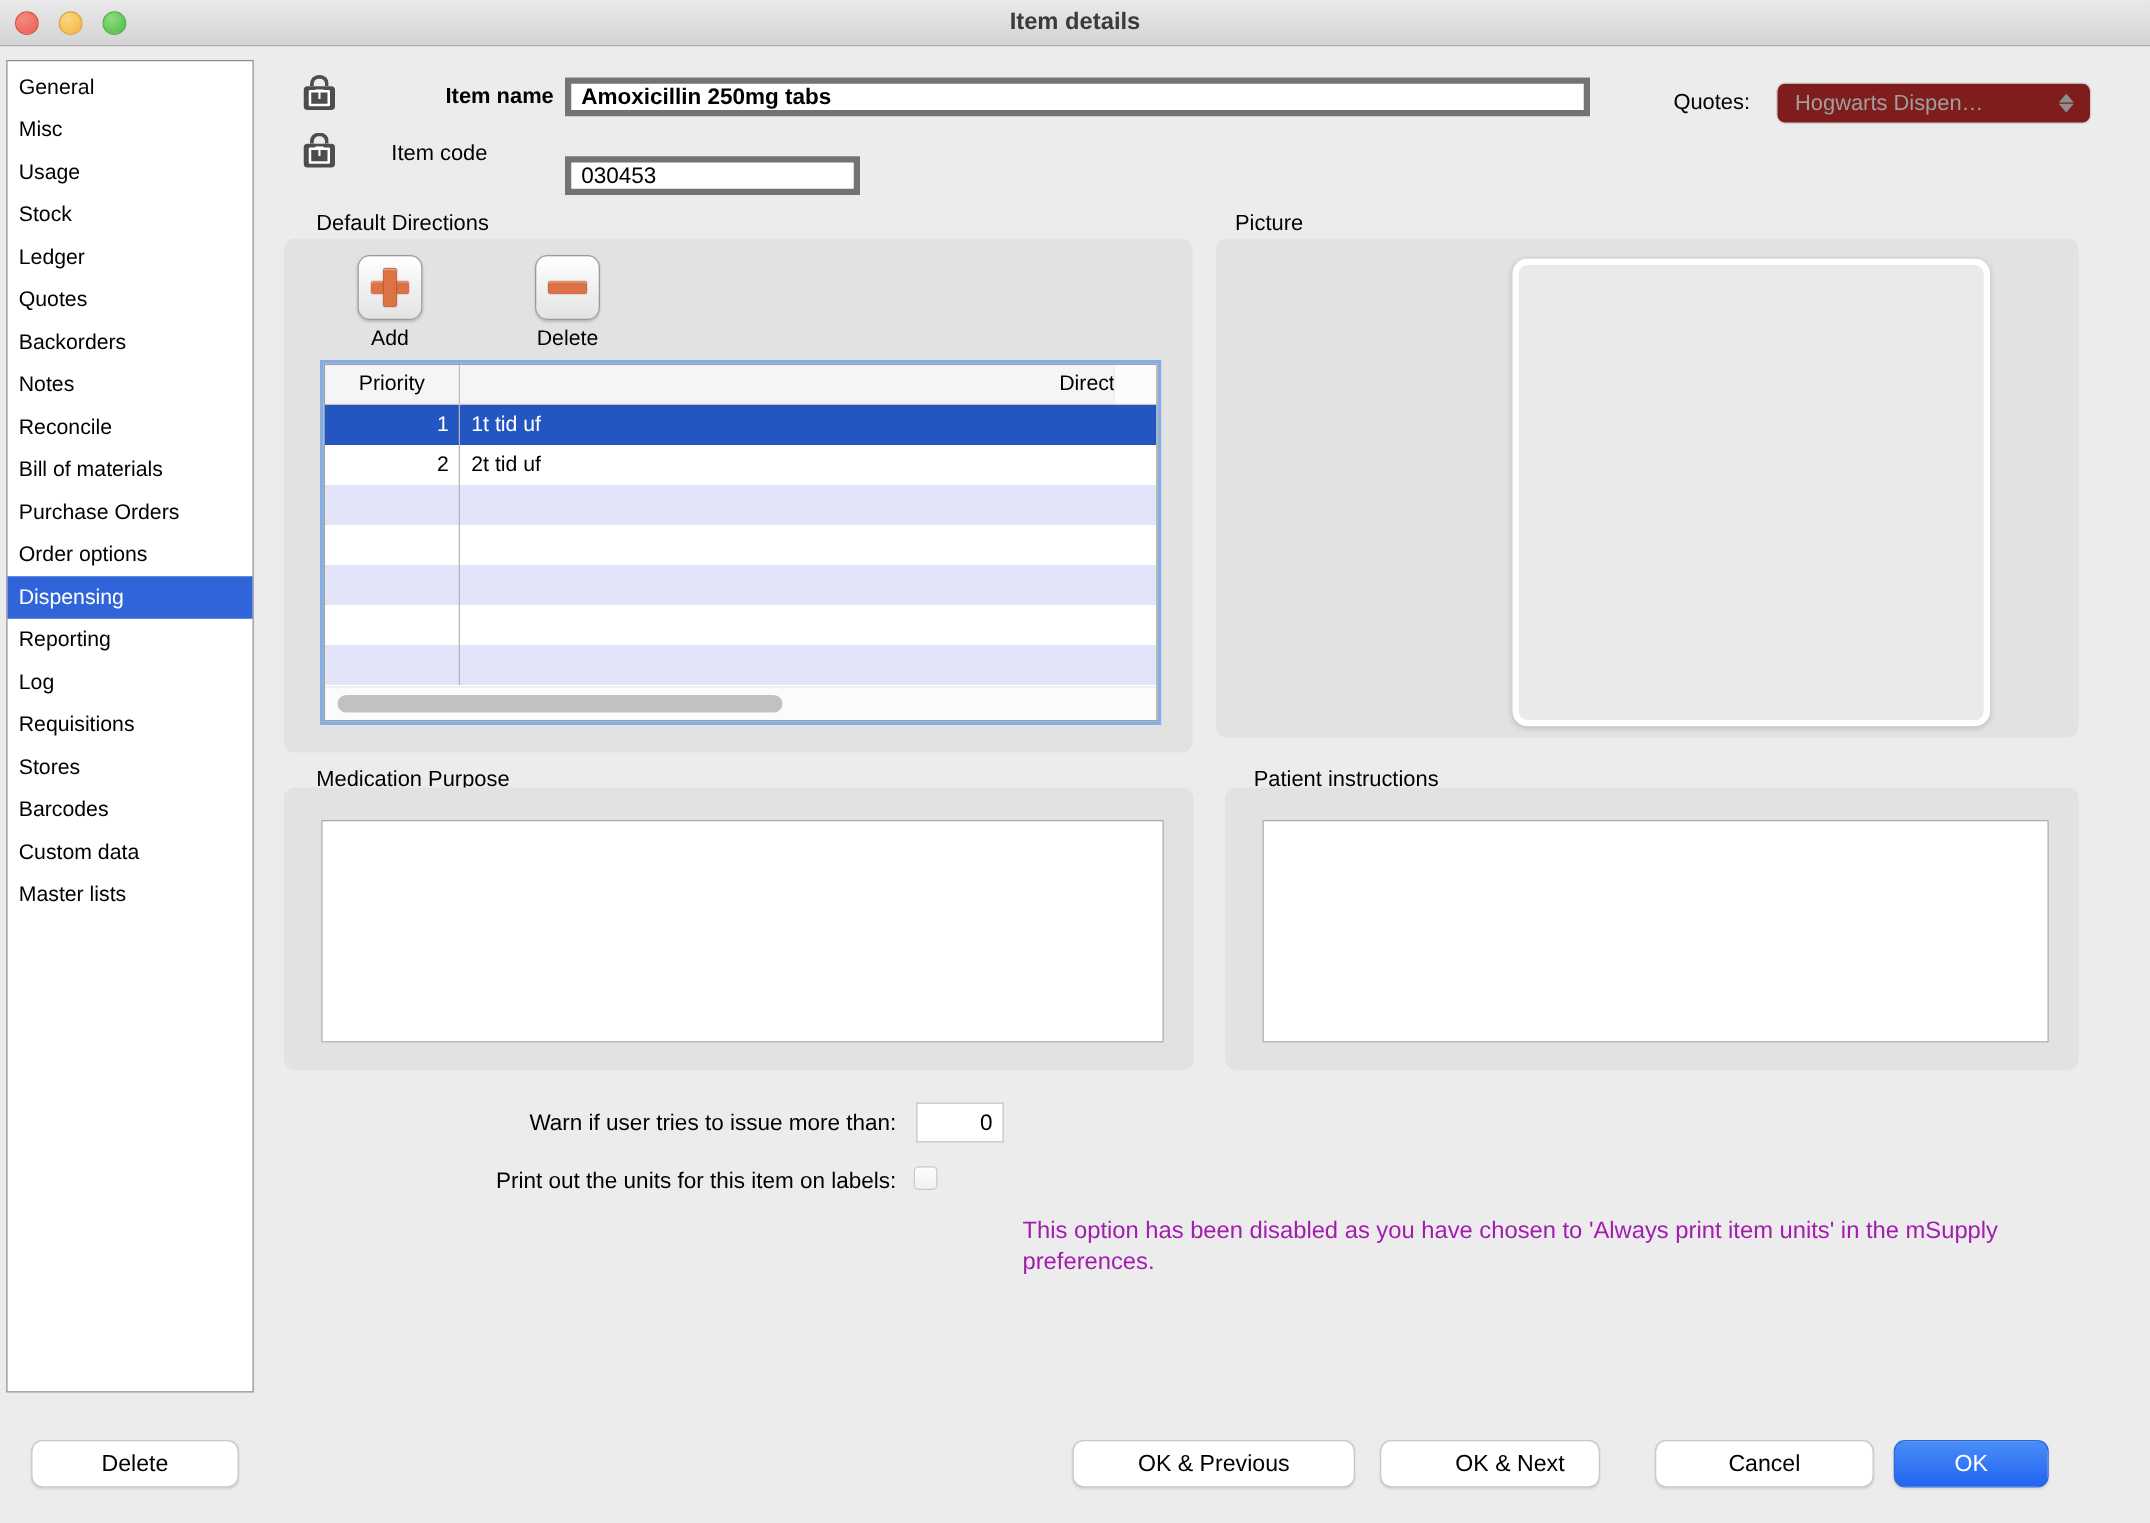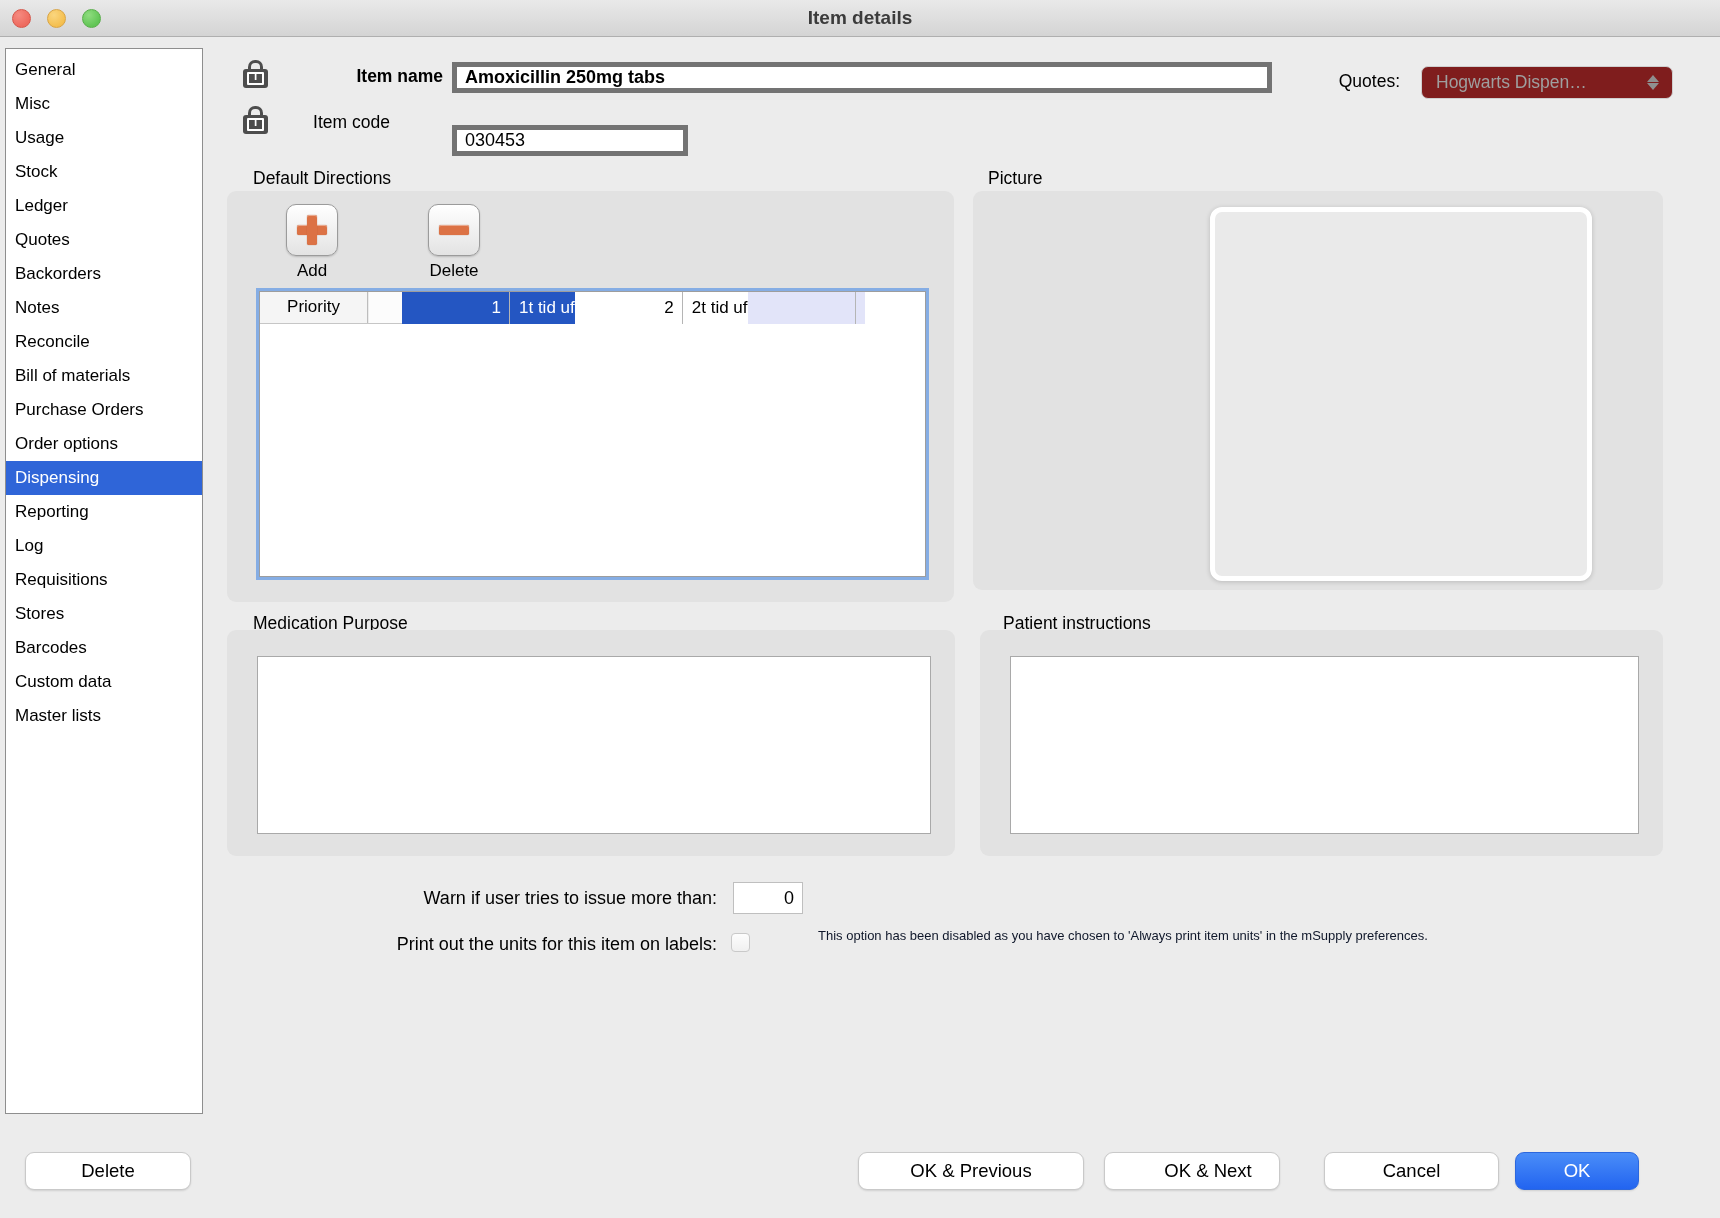--- a/index.html
+++ b/index.html
@@ -65,21 +65,21 @@
   }
   .glyph-plus::before { left:10px; top:20px; width:30px; height:10px; }
   .glyph-plus::after  { left:20px; top:10px; width:10px; height:30px; }
   .glyph-minus::before{ left:10px; top:20px; width:30px; height:10px; }
   .tool-label { position:absolute; width:80px; text-align:center; font-size:17px; }
   
   #dd-table {
     position:absolute; left:256px; top:288px; width:673px; height:292px;
     border:3px solid #85ade4; background:#fff;
   }
-  #dd-table .inner { position:absolute; left:0; top:0; right:0; bottom:0; border:1px solid #9d9d9d; display:flex; flex-direction:row; overflow:hidden; }
+  #dd-table .inner { position:absolute; left:0; top:0; right:0; bottom:0; border:1px solid #9d9d9d; display:flex; flex-direction:column; overflow:hidden; }
   .thead { height:32px; flex:none; background:#f5f5f5; border-bottom:1px solid #c6c6c6; display:flex; font-size:17px; }
   .h-pr { width:108px; flex:none; border-right:1px solid #bdbdbd; text-align:center; line-height:30px; }
   .h-dir { flex:1; position:relative; overflow:hidden; }
   .h-dir span { position:absolute; right:-32px; line-height:30px; white-space:nowrap; }
   .h-cap { width:34px; flex:none; background:#fcfcfc; border-left:1px solid #ececec; }
   .trow { height:32px; flex:none; display:flex; font-size:17px; line-height:31px; }
   .trow:nth-child(even) { background:#e2e4f9; }
   .trow.sel { background:#2456c2; color:#fff; }
   .c-pr { width:108px; flex:none; border-right:1px solid #b5b5b5; text-align:right; padding-right:8px; }
   .c-dir { flex:1; padding-left:9px; }
@@ -100,21 +100,21 @@
   .opt-label { position:absolute; left:250px; width:467px; text-align:right; font-size:18px; white-space:nowrap; }
   #warn-input {
     position:absolute; left:733px; top:882px; width:70px; height:32px;
     border:1px solid #bfbfbf; background:#fff; text-align:right; padding-right:8px;
     font-size:18px; font-family:"Liberation Sans","DejaVu Sans",sans-serif; outline:none;
   }
   #print-checkbox {
     position:absolute; left:731px; top:933px; width:19px; height:19px;
     background:linear-gradient(#fdfdfd,#f0f0f0); border:1px solid #c9c9c9; border-radius:4px;
   }
-  #red-note { position:absolute; left:818px; top:923px; width:800px; font-size:13px; line-height:25px; color:#0f172a; }
+  #red-note { position:absolute; left:818px; top:972px; width:800px; font-size:19px; line-height:25px; color:#a21caf; }
   
   .btn {
     position:absolute; top:1152px; height:38px; border-radius:9px;
     background:#ffffff; border:1px solid #c9c9c9; box-shadow:0 1px 2px rgba(0,0,0,.12);
     font-size:18.5px; text-align:center; line-height:36px; cursor:default;
   }
   #btn-delete  { left:25px;  width:166px; }
   #btn-okprev  { left:858px; width:226px; }
   #btn-oknext  { left:1104px; width:176px;padding-left:32px; }
   #btn-cancel  { left:1324px; width:175px; }

